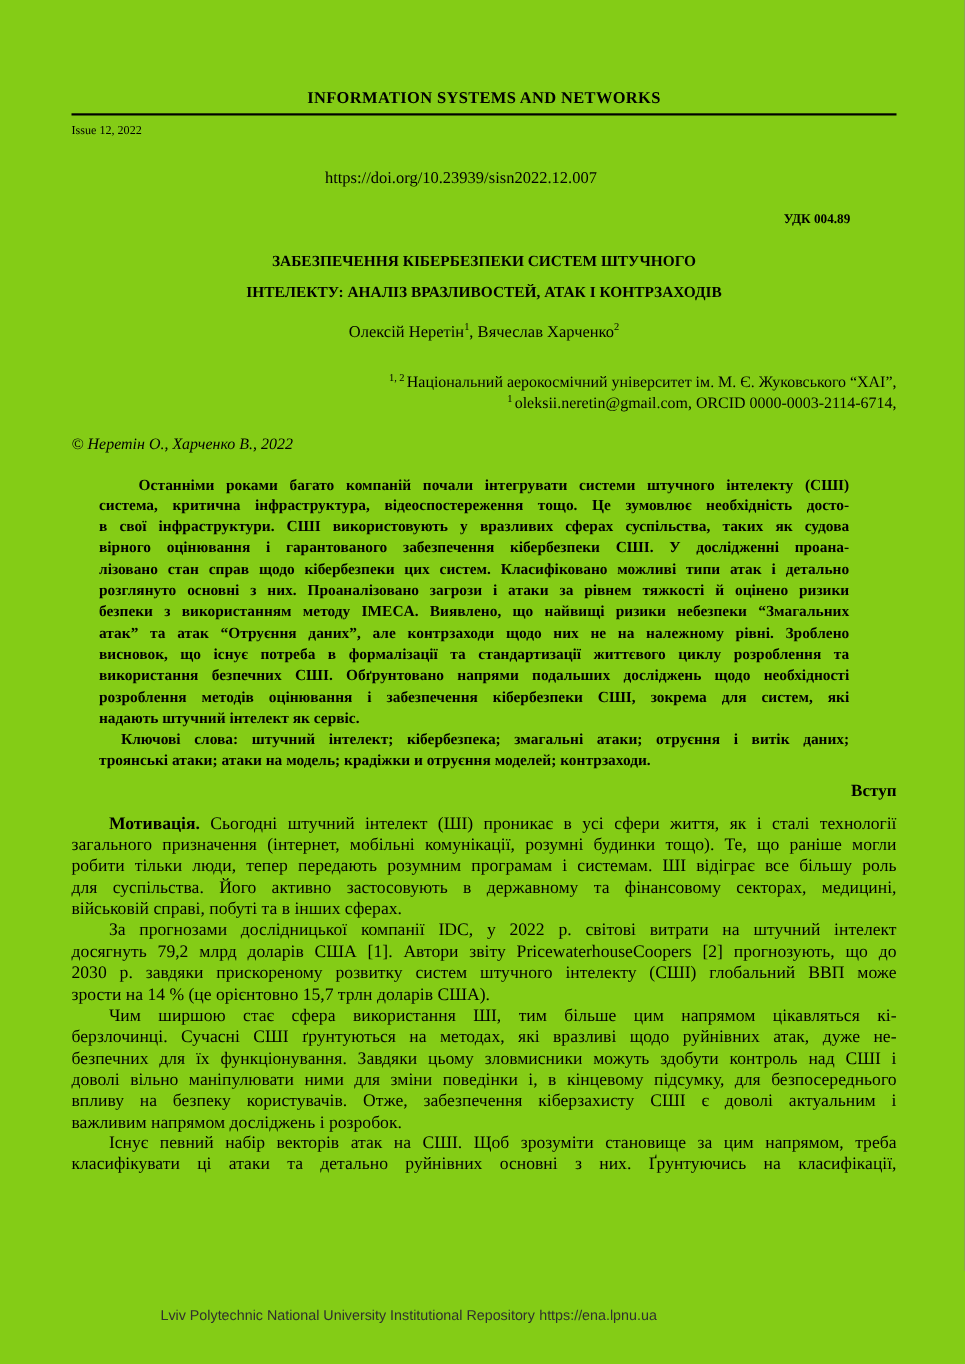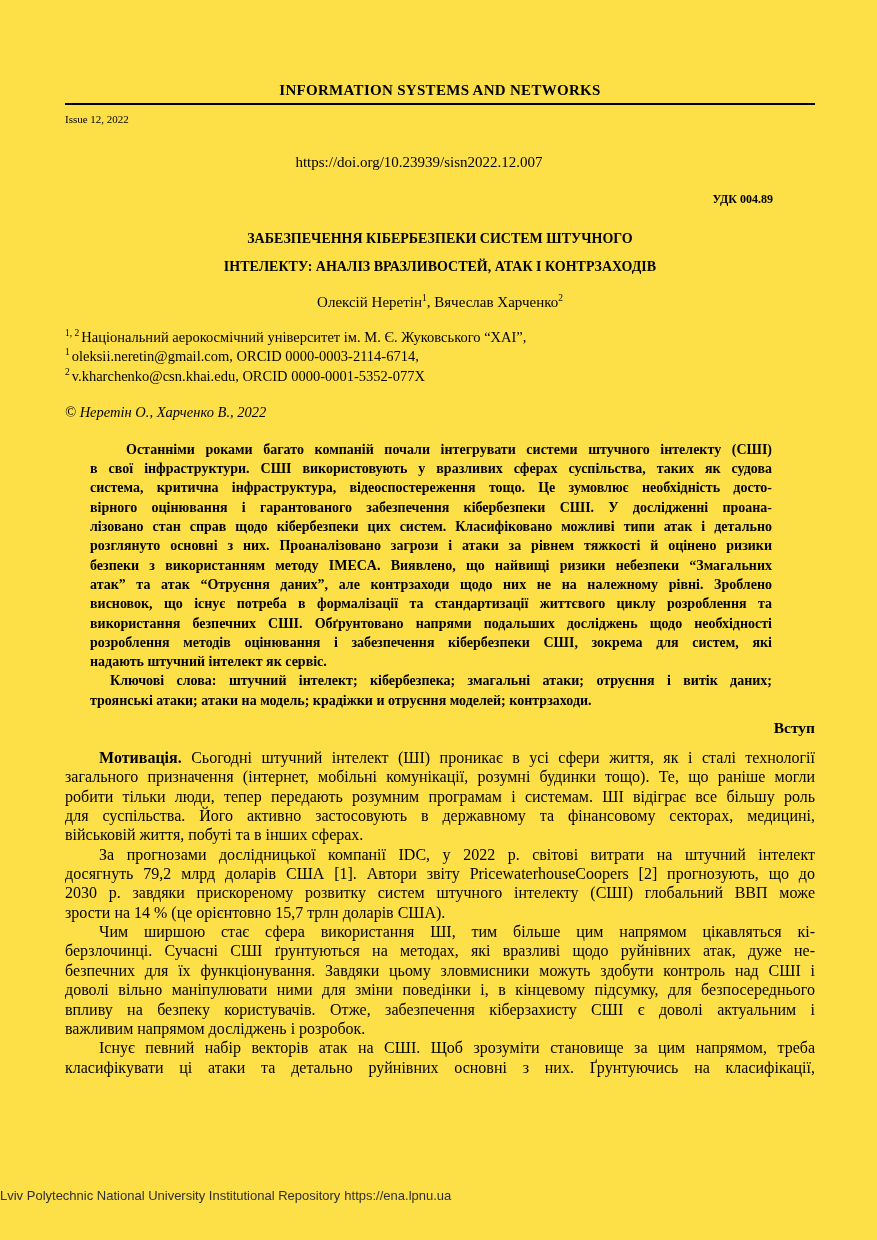--- a/index.html
+++ b/index.html
@@ -1,44 +1,44 @@
 <!DOCTYPE html>
 <html lang="uk"><head>
 <meta charset="utf-8">
 <style>
   html,body{margin:0;padding:0;background:#888;}
   .page{
-    width:877px;height:1240px;position:relative;background:#fde047;
+    width:877px;height:1240px;position:relative;background:#84cc16;
     font-family:"Liberation Serif","DejaVu Serif",serif;color:#000;
     margin:0 auto;overflow:hidden;
   }
   .content{position:absolute;left:65px;top:0;width:750px;}
   .journal-title{margin-top:82px;text-align:center;font-weight:bold;font-size:15px;letter-spacing:.3px;}
   .header-rule{margin-top:4px;border:none;border-top:2px solid #000;height:0;}
   .issue{margin-top:7px;font-weight:normal;font-size:11px;}
   .doi{margin-top:29px;margin-right:42px;text-align:center;font-size:15px;}
   .udc{margin-top:21px;margin-right:42px;text-align:right;font-size:12px;font-weight:bold;}
   .title{margin-top:18px;text-align:center;font-weight:bold;font-size:14px;line-height:28px;}
   .authors{margin-top:13px;text-align:center;font-weight:normal;font-size:15px;}
-  .affiliations{margin-top:17px;text-align:left;font-size:14.5px;line-height:19.3px;}
+  .affiliations{margin-top:28px;text-align:right;font-size:14.5px;line-height:19.3px;}
   .sup{font-size:9.5px;vertical-align:super;line-height:0;}
   .affiliations .sup{margin-right:2px;}
   .copyright{margin-top:18px;font-style:italic;font-size:14.5px;}
   .abstract,.keywords{margin-left:25px;margin-right:43px;font-weight:bold;font-size:14px;line-height:19.3px;}
   .abstract{margin-top:19px;}
   .abstract .para .jline:first-child{text-indent:36px;}
   .keywords .para .jline:first-child{text-indent:20px;}
   .section-heading{margin-top:9px;text-align:right;font-weight:bold;font-size:15.5px;}
   .body-text{margin-top:11px;font-size:16px;line-height:19.35px;}
   .body-text .para .jline:first-child{text-indent:34px;}
   .jline{text-align:justify;text-align-last:justify;white-space:normal;}
   .jline.final{text-align-last:left;}
   .lead{font-weight:bold;}
   .footer{
-    position:absolute;top:1188px;left:0;width:743px;text-align:left;
+    position:absolute;top:1188px;left:0;width:743px;text-align:center;
     font-family:"Liberation Sans","DejaVu Sans",sans-serif;font-size:13px;color:#2f2f2f;
   }
   .footer .url{margin-left:4px;}
 </style>
 </head>
 <body>
 
 <div class="page">
   <div class="content">
 
@@ -54,30 +54,29 @@
       <div>ІНТЕЛЕКТУ: АНАЛІЗ ВРАЗЛИВОСТЕЙ, АТАК І КОНТРЗАХОДІВ</div>
     </div>
 
     <div class="authors">
       <span>Олексій Неретін</span><span class="sup">1</span><span>, </span><span>Вячеслав Харченко</span><span class="sup">2</span>
     </div>
 
     <div class="affiliations">
       <div><span class="sup">1, 2</span><span>Національний аерокосмічний університет ім. М. Є. Жуковського “ХАІ”,</span></div>
       <div><span class="sup">1</span><span>oleksii.neretin@gmail.com, ORCID 0000-0003-2114-6714,</span></div>
-      <div><span class="sup">2</span><span>v.kharchenko@csn.khai.edu, ORCID 0000-0001-5352-077X</span></div>
     </div>
 
     <div class="copyright">© Неретін О., Харченко В., 2022</div>
 
     <div class="abstract">
         <div class="para">
           <div class="jline">Останніми роками багато компаній почали інтегрувати системи штучного інтелекту (СШІ)</div>
+          <div class="jline">система, критична інфраструктура, відеоспостереження тощо. Це зумовлює необхідність досто-</div>
           <div class="jline">в свої інфраструктури. СШІ використовують у вразливих сферах суспільства, таких як судова</div>
-          <div class="jline">система, критична інфраструктура, відеоспостереження тощо. Це зумовлює необхідність досто-</div>
           <div class="jline">вірного оцінювання і гарантованого забезпечення кібербезпеки СШІ. У дослідженні проана-</div>
           <div class="jline">лізовано стан справ щодо кібербезпеки цих систем. Класифіковано можливі типи атак і детально</div>
           <div class="jline">розглянуто основні з них. Проаналізовано загрози і атаки за рівнем тяжкості й оцінено ризики</div>
           <div class="jline">безпеки з використанням методу IMECA. Виявлено, що найвищі ризики небезпеки “Змагальних</div>
           <div class="jline">атак” та атак “Отруєння даних”, але контрзаходи щодо них не на належному рівні. Зроблено</div>
           <div class="jline">висновок, що існує потреба в формалізації та стандартизації життєвого циклу розроблення та</div>
           <div class="jline">використання безпечних СШІ. Обґрунтовано напрями подальших досліджень щодо необхідності</div>
           <div class="jline">розроблення методів оцінювання і забезпечення кібербезпеки СШІ, зокрема для систем, які</div>
           <div class="jline final">надають штучний інтелект як сервіс.</div>
         </div>
@@ -90,21 +89,21 @@
       </div>
 
     <div class="section-heading">Вступ</div>
 
     <div class="body-text">
         <div class="para">
           <div class="jline"><span class="lead">Мотивація.</span> Сьогодні штучний інтелект (ШІ) проникає в усі сфери життя, як і сталі технології</div>
           <div class="jline">загального призначення (інтернет, мобільні комунікації, розумні будинки тощо). Те, що раніше могли</div>
           <div class="jline">робити тільки люди, тепер передають розумним програмам і системам. ШІ відіграє все більшу роль</div>
           <div class="jline">для суспільства. Його активно застосовують в державному та фінансовому секторах, медицині,</div>
-          <div class="jline final">військовій життя, побуті та в інших сферах.</div>
+          <div class="jline final">військовій справі, побуті та в інших сферах.</div>
         </div>
         <div class="para">
           <div class="jline">За прогнозами дослідницької компанії IDC, у 2022 р. світові витрати на штучний інтелект</div>
           <div class="jline">досягнуть 79,2 млрд доларів США [1]. Автори звіту PricewaterhouseCoopers [2] прогнозують, що до</div>
           <div class="jline">2030 р. завдяки прискореному розвитку систем штучного інтелекту (СШІ) глобальний ВВП може</div>
           <div class="jline final">зрости на 14 % (це орієнтовно 15,7 трлн доларів США).</div>
         </div>
         <div class="para">
           <div class="jline">Чим ширшою стає сфера використання ШІ, тим більше цим напрямом цікавляться кі-</div>
           <div class="jline">берзлочинці. Сучасні СШІ ґрунтуються на методах, які вразливі щодо руйнівних атак, дуже не-</div>

